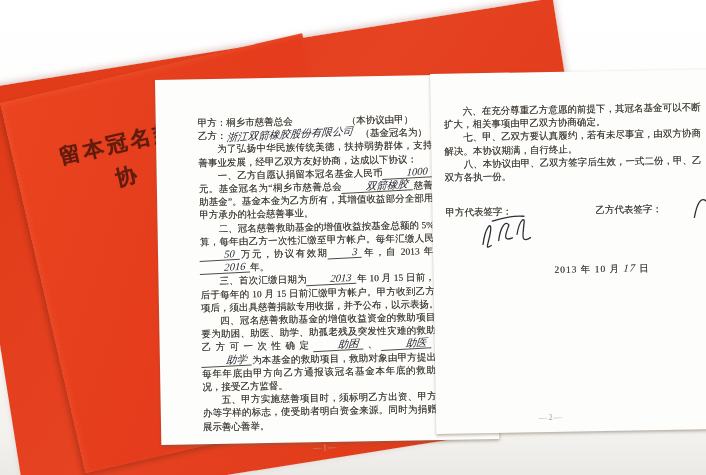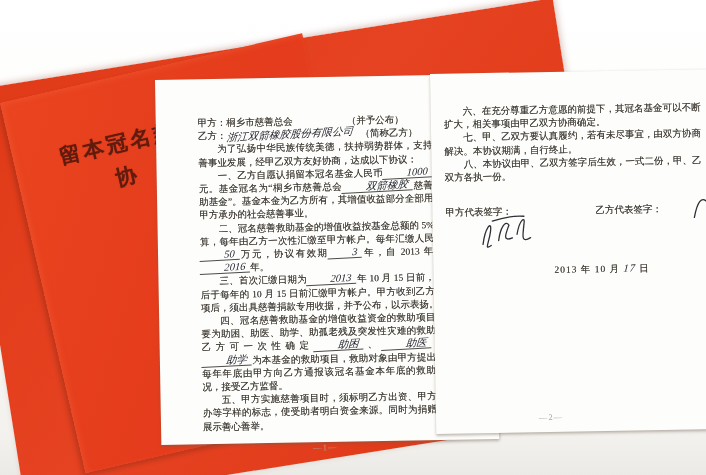--- a/index.html
+++ b/index.html
@@ -47,22 +47,22 @@
 <div id="scan">
 
   <div id="back-red" class="sheet"></div>
 
   <div id="cover" class="sheet">
     <div id="cover-line1" class="cover-title">留本冠名慈善基金</div>
     <div id="cover-line2" class="cover-title">协　议</div>
   </div>
 
   <div id="page1" class="sheet page">
-    <p><span>甲方：桐乡市慈善总会</span><span style="display: inline-block; width: 54px;"></span><span>（并予公布）</span></p>
-    <p><span>乙方：</span><span class="hw">浙江双箭橡胶股份有限公司</span><span style="display: inline-block; width: 8px;"></span><span>（简称乙方）</span></p>
+    <p><span>甲方：桐乡市慈善总会</span><span style="display: inline-block; width: 54px;"></span><span>（本协议由甲）</span></p>
+    <p><span>乙方：</span><span class="hw">浙江双箭橡胶股份有限公司</span><span style="display: inline-block; width: 8px;"></span><span>（基金冠名为）</span></p>
     <p class="ind"><span>为了弘扬中华民族传统美德，扶持弱势群体，支持慈善事业发展，经甲乙双方友好协商，达成以下协议：</span></p>
     <p class="ind"><span>一、乙方自愿认捐留本冠名基金人民币</span><span class="hw u">1000</span><span>万元。基金冠名为“桐乡市慈善总会</span><span class="hw u">双箭橡胶</span><span>慈善救助基金”。基金本金为乙方所有，其增值收益部分全部用于甲方承办的社会慈善事业。</span></p>
     <p class="ind"><span>二、冠名慈善救助基金的增值收益按基金总额的 5%计算，每年由乙方一次性汇缴至甲方帐户。每年汇缴人民币</span><span class="hw u">50</span><span>万元，协议有效期</span><span class="hw u">3</span><span>年，自 2013 年至</span><span class="hw u">2016</span><span>年。</span></p>
     <p class="ind"><span>三、首次汇缴日期为</span><span class="hw u">2013</span><span>年 10 月 15 日前，以后于每年的 10 月 15 日前汇缴甲方帐户。甲方收到乙方款项后，须出具慈善捐款专用收据，并予公布，以示表扬。</span></p>
     <p class="ind"><span>四、冠名慈善救助基金的增值收益资金的救助项目主要为助困、助医、助学、助孤老残及突发性灾难的救助。乙方可一次性确定</span><span class="hw u">助困</span><span>、</span><span class="hw u">助医</span><span>、</span><span class="hw u">助学</span><span>为本基金的救助项目，救助对象由甲方提出。每年年底由甲方向乙方通报该冠名基金本年底的救助情况，接受乙方监督。</span></p>
     <p class="ind"><span>五、甲方实施慈善项目时，须标明乙方出资、甲方承办等字样的标志，使受助者明白资金来源。同时为捐赠者展示善心善举。</span></p>
     <p class="pagenum">—1—</p>
   </div>
 
   <div id="page2" class="sheet page">

